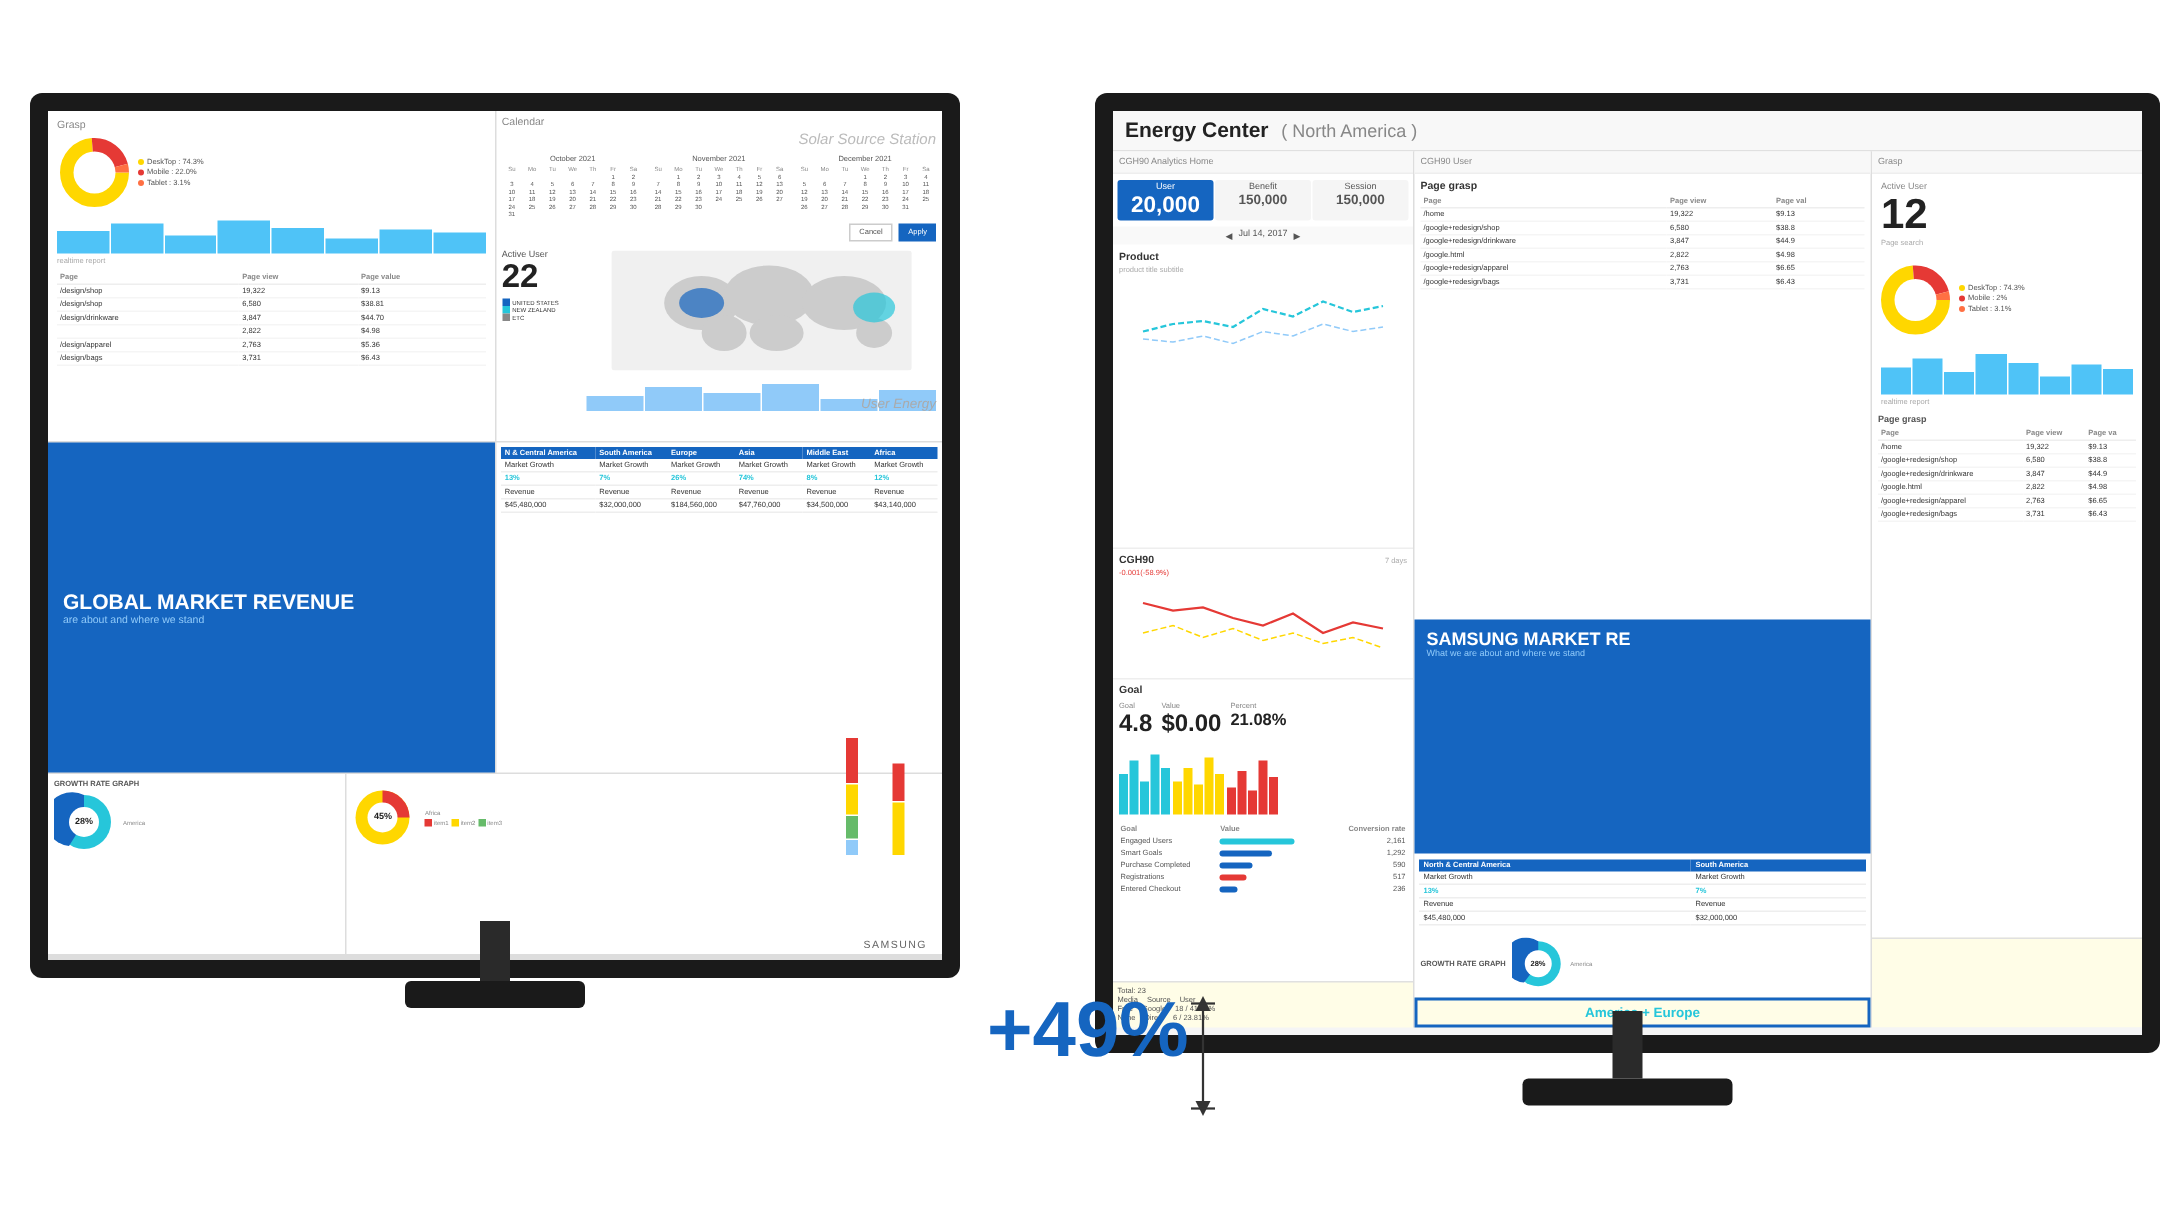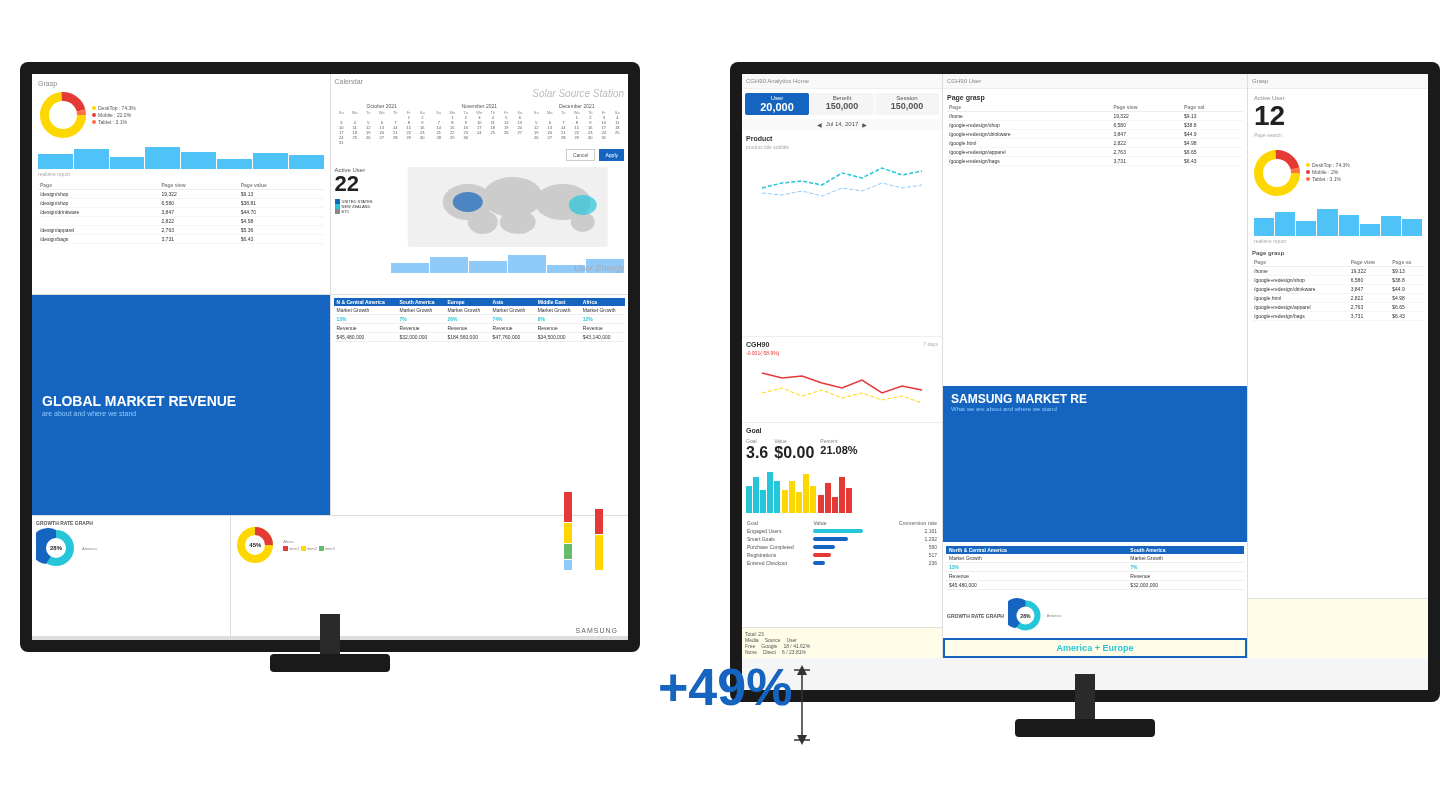--- a/index.html
+++ b/index.html
@@ -741,30 +741,38 @@
     </div>
   </div>
 </div>
 
 <div class="right-section">
 
   <div class="monitor-right">
     <div class="monitor-bezel-right">
       <div class="monitor-screen-right">
 
+        <div class="energy-header">
+          <div style="display:flex;justify-content:space-between;align-items:center">
+            <div>
+              <span style="font-size:14px;font-weight:bold;color:#222">Energy Center</span>
+              <span style="font-size:12px;color:#888;margin-left:4px">( North America )</span>
+            </div>
+          </div>
+        </div>
 
         <div style="display:grid;grid-template-columns:200px 1fr 180px;gap:1px;background:#ddd;height:calc(100% - 32px)">
 
           <div style="background:white;display:flex;flex-direction:column;gap:1px">
             <div style="background:#f8f8f8;padding:4px;font-size:6px;color:#888;border-bottom:1px solid #eee">CGH90 Analytics Home</div>
 
             <div style="display:flex;gap:1px;padding:3px">
               <div style="flex:1;background:#1565c0;color:white;text-align:center;padding:2px;border-radius:2px">
                 <div style="font-size:6px">User</div>
-                <div style="font-size:11px;font-weight:bold">20,000</div>
+                <div style="font-size:15px;font-weight:bold">20,000</div>
               </div>
               <div style="flex:1;background:#f5f5f5;color:#555;text-align:center;padding:2px;border-radius:2px">
                 <div style="font-size:6px">Benefit</div>
                 <div style="font-size:9px;font-weight:bold">150,000</div>
               </div>
               <div style="flex:1;background:#f5f5f5;color:#555;text-align:center;padding:2px;border-radius:2px">
                 <div style="font-size:6px">Session</div>
                 <div style="font-size:9px;font-weight:bold">150,000</div>
               </div>
             </div>
@@ -797,21 +805,21 @@
                 <polyline points="10,35 30,30 50,38 70,32 90,40 110,35 130,42 150,38 170,45" fill="none" stroke="#ffd700" stroke-width="1" stroke-dasharray="4,2"></polyline>
               </svg>
             </div>
 
             <div style="padding:4px;border-top:1px solid #eee;flex:1">
               <div style="font-size:7px;font-weight:bold;color:#333;margin-bottom:4px">Goal</div>
 
               <div style="display:flex;gap:6px;margin-bottom:6px">
                 <div>
                   <div style="font-size:5px;color:#888">Goal</div>
-                  <div style="font-size:16px;font-weight:bold;color:#222">3.6</div>
+                  <div style="font-size:16px;font-weight:bold;color:#222">4.8</div>
                 </div>
                 <div>
                   <div style="font-size:5px;color:#888">Value</div>
                   <div style="font-size:16px;font-weight:bold;color:#222">$0.00</div>
                 </div>
                 <div>
                   <div style="font-size:5px;color:#888">Percent</div>
                   <div style="font-size:11px;font-weight:bold;color:#222">21.08%</div>
                 </div>
               </div>

